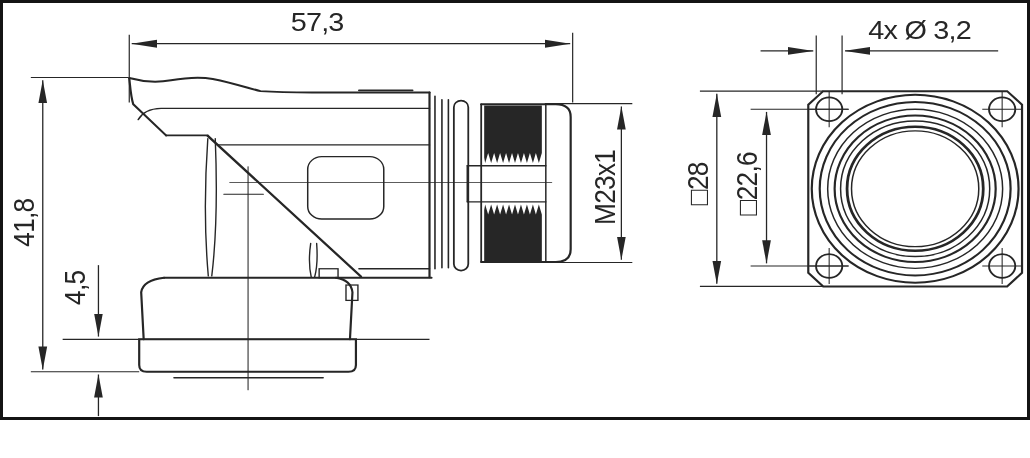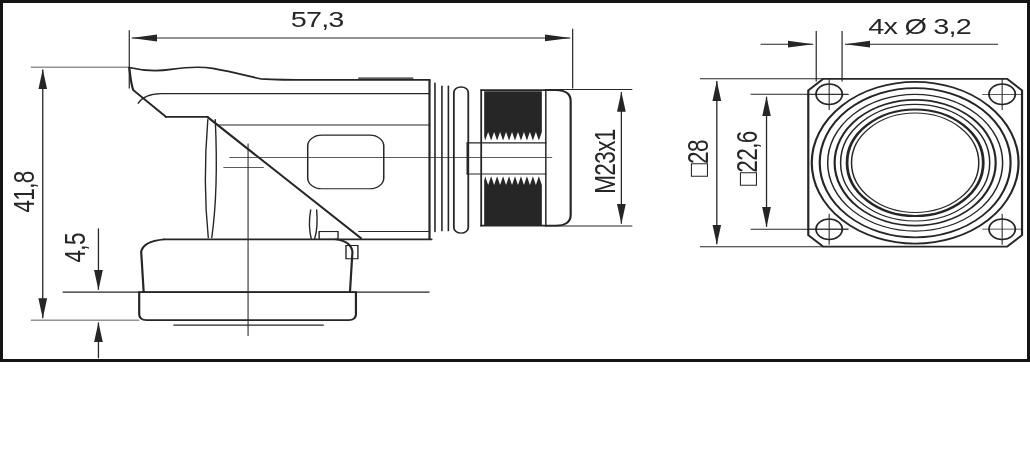--- a/index.html
+++ b/index.html
@@ -1,17 +1,17 @@
 <!DOCTYPE html>
 <html><head>
 <meta charset="utf-8">
 <style>
   html,body{margin:0;padding:0;background:#ffffff;}
   .frame{
-    width:1030px;height:362px;box-sizing:border-box;
+    width:1030px;height:420px;box-sizing:border-box;
     border:3px solid #141414;background:#ffffff;position:relative;overflow:hidden;
   }
   svg{display:block;width:100%;height:100%;}
   .dim-text{
     font-family:"Liberation Sans", sans-serif;
     font-size:29px;
     letter-spacing:-0.8px;
     fill:#262626;
   }
   .stroke{stroke:#262626;fill:none;}

